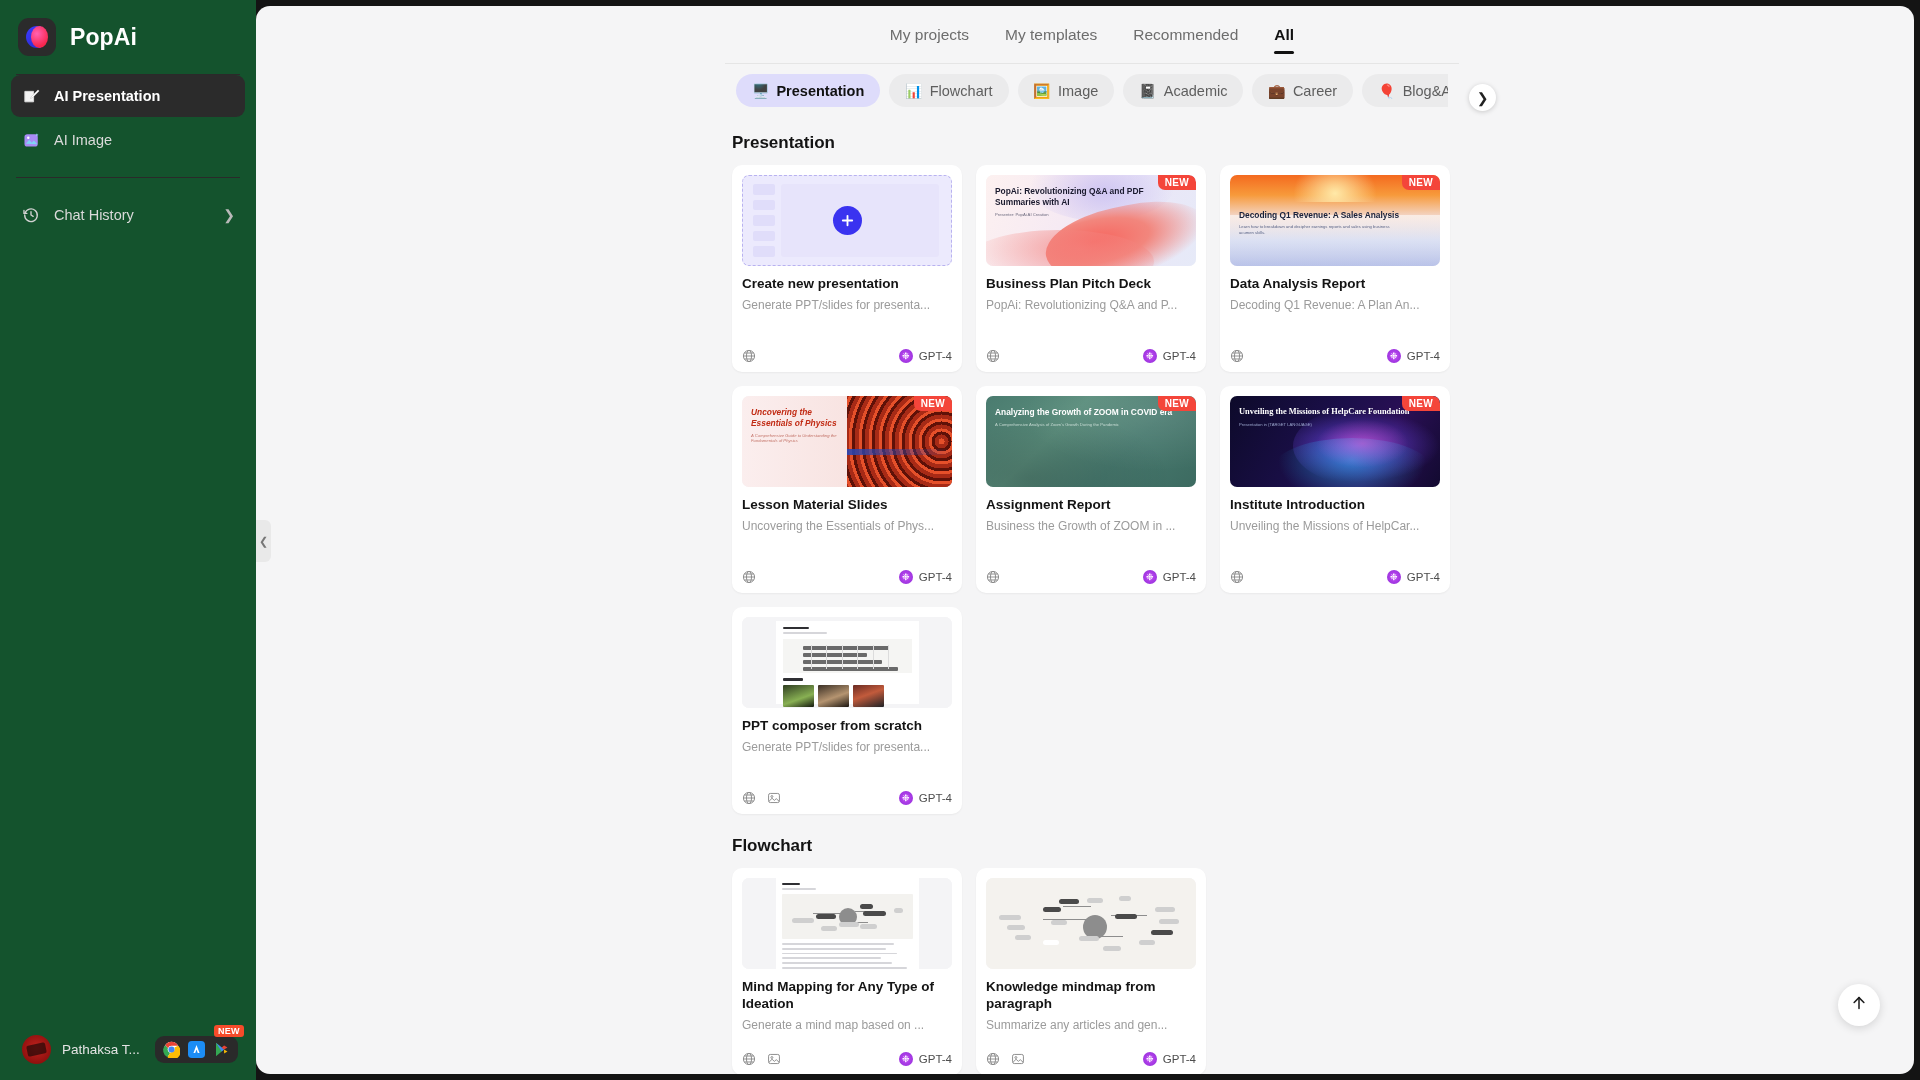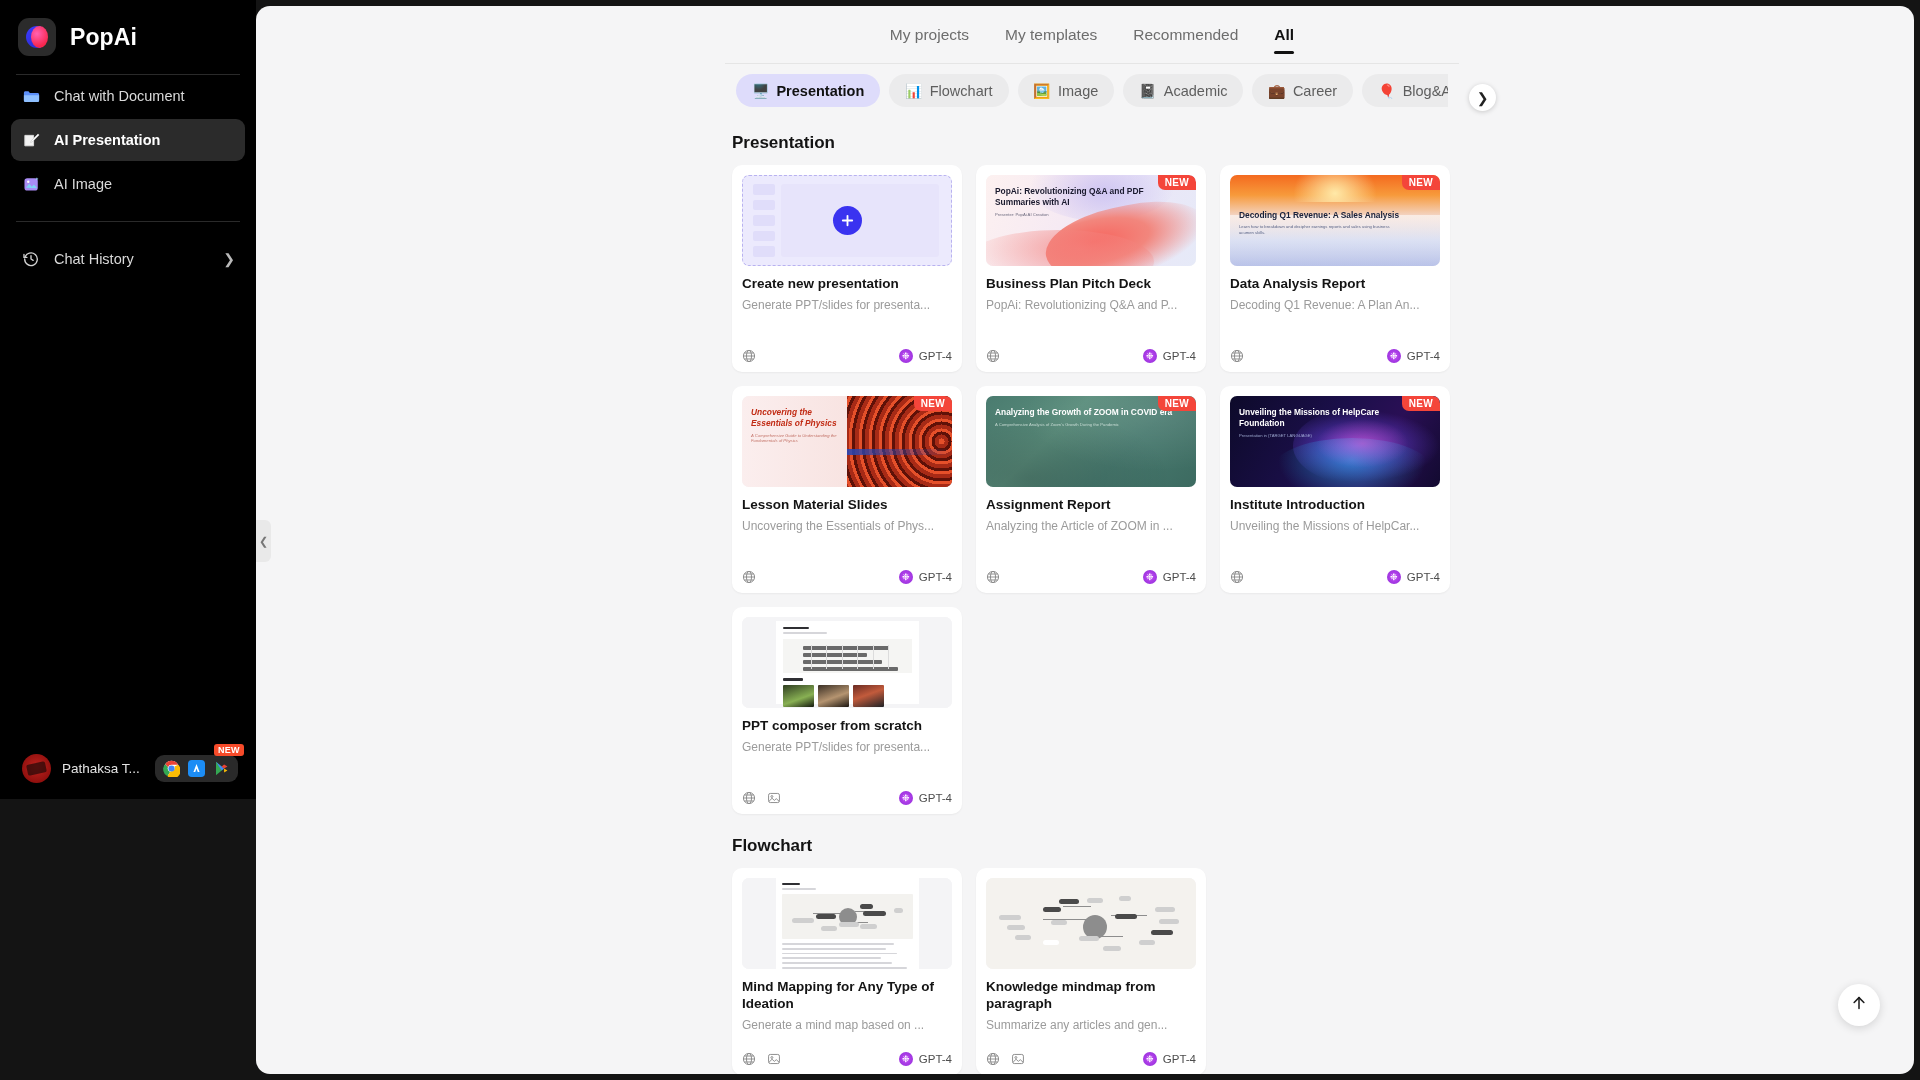--- a/index.html
+++ b/index.html
@@ -6,21 +6,21 @@
   html, body {
     width: 1920px; height: 1080px;
     font-family: "Liberation Sans", sans-serif;
     background: #141414;
     overflow: hidden;
   }
   .app { position: relative; width: 1920px; height: 1080px; display: flex; background: #141414; }
 
   
   .sidebar {
-    width: 256px; height: 799px; background: #000000;
+    width: 256px; height: 1080px; background: #14532d;
     display: flex; flex-direction: column; flex: 0 0 256px;
     position: relative; z-index: 5;
   }
   .brand { display: flex; align-items: center; gap: 14px; padding: 18px 20px 14px 18px; }
   .brand-logo {
     width: 38px; height: 38px; border-radius: 11px; background: #2b2b2b;
     display: flex; align-items: center; justify-content: center; position: relative;
   }
   .logo-mark { position: relative; width: 22px; height: 22px; }
   .logo-blue {
@@ -217,21 +217,21 @@
   .a-zoom .art-s { color:#dcebe5; }
   .a-zoom .art-txt { right: 14px; }
 
   .a-help { background: linear-gradient(120deg,#0d0a2a 0%, #1b0f4a 45%, #2a0f55 70%, #120a30 100%); }
   .a-help .glow1 { position:absolute; right:-5%; top:10%; width:75%; height:90%;
     background: radial-gradient(ellipse at 40% 50%, rgba(120,80,255,.75), rgba(120,80,255,0) 62%); border-radius:50%; }
   .a-help .glow2 { position:absolute; left:18%; bottom:-26%; width:80%; height:80%;
     background: radial-gradient(ellipse at 50% 30%, rgba(40,190,255,.55), rgba(40,190,255,0) 62%); border-radius:50%; }
   .a-help .glow3 { position:absolute; right:12%; top:22%; width:50%; height:60%;
     background: radial-gradient(ellipse at 50% 50%, rgba(255,90,200,.45), rgba(255,90,200,0) 62%); border-radius:50%; }
-  .a-help .art-h { color:#fff; }
+  .a-help .art-h { color:#fff;font-family:Liberation Serif, serif; }
   .a-help .art-s { color:#b9c8ee; }
   .a-help .art-txt { right: 14px; }
 
   
   .doc-thumb { background:#f4f4f6; position:absolute; inset:0; display:flex; }
   .doc-page { background:#fff; margin: 4px auto; width: 143px; padding: 6px 7px; }
   .dl { height: 2px; background:#d6d6da; border-radius:1px; margin-bottom: 3px; }
   .dl.sm { width: 26px; background:#2f2f33; height: 2.4px; }
   .dl.sm2 { width: 44px; }
   .chartbox { background:#f5f5f3; height: 34px; margin: 5px 0 5px 0; position: relative; padding: 4px 6px; }
@@ -282,29 +282,20 @@
           <div class="logo-pink"></div>
         </div>
       </div>
       <div class="brand-name">PopAi</div>
     </div>
 
     <div class="divider"></div>
 
 
     <nav class="nav">
-      <div class="nav-item">
-        <span class="nav-ico">
-          <svg width="19" height="19" viewBox="0 0 20 20">
-            <path d="M2 6.2c0-.9.7-1.6 1.6-1.6h3.2l1.5 1.7h8.1c.9 0 1.6.7 1.6 1.6v6.3c0 .9-.7 1.6-1.6 1.6H3.6c-.9 0-1.6-.7-1.6-1.6z" fill="#5b8ff9"></path>
-            <path d="M2 8.6h16v5.6c0 .9-.7 1.6-1.6 1.6H3.6c-.9 0-1.6-.7-1.6-1.6z" fill="#8fc0ff"></path>
-          </svg>
-        </span>
-        <span>Chat with Document</span>
-      </div>
       <div class="nav-item active">
         <span class="nav-ico">
           <svg width="19" height="19" viewBox="0 0 20 20">
             <path d="M3 4.6h9.2v11H3z" fill="#f3f3f3"></path>
             <path d="M3 4.6h9.2v11H3z" fill="none" stroke="#dcdcdc" stroke-width="1"></path>
             <path d="M16.9 3.1l1.1 1.1-7.4 7.4-1.6.5.5-1.6z" fill="#ffffff" stroke="#cfcfcf" stroke-width=".8"></path>
           </svg>
         </span>
         <span>AI Presentation</span>
       </div>
@@ -550,21 +541,21 @@
                 <div class="art a-zoom">
                   <div class="sh"></div>
                   <div class="art-txt">
                     <div class="art-h">Analyzing the Growth of ZOOM in COVID era</div>
                     <div class="art-s">A Comprehensive Analysis of Zoom's Growth During the Pandemic</div>
                   </div>
                 </div>
                 <span class="new-tag">NEW</span>
               </div>
               <div class="card-title">Assignment Report</div>
-              <div class="card-desc">Analyzing the Article of ZOOM in ...</div>
+              <div class="card-desc">Business the Growth of ZOOM in ...</div>
               <div class="card-foot">
                 <span class="foot-ico">
                   <svg width="14" height="14" viewBox="0 0 16 16" fill="none" stroke="#8b8b8b" stroke-width="1.1">
                     <circle cx="8" cy="8" r="6.4"></circle>
                       <ellipse cx="8" cy="8" rx="2.9" ry="6.4"></ellipse>
                       <path d="M1.6 8h12.8M2.6 4.6h10.8M2.6 11.4h10.8"></path>
                   </svg>
                 </span>
                 <span class="gpt">
                   <span class="gpt-dot">❉</span>

